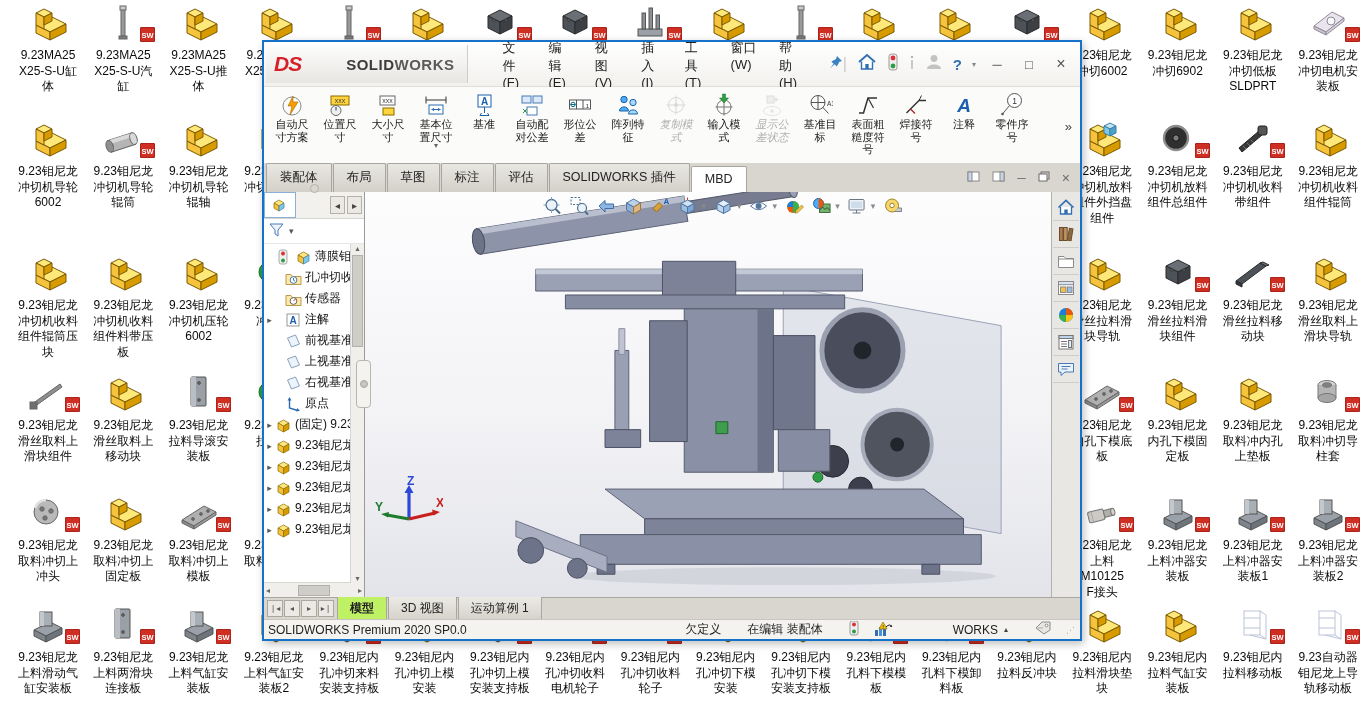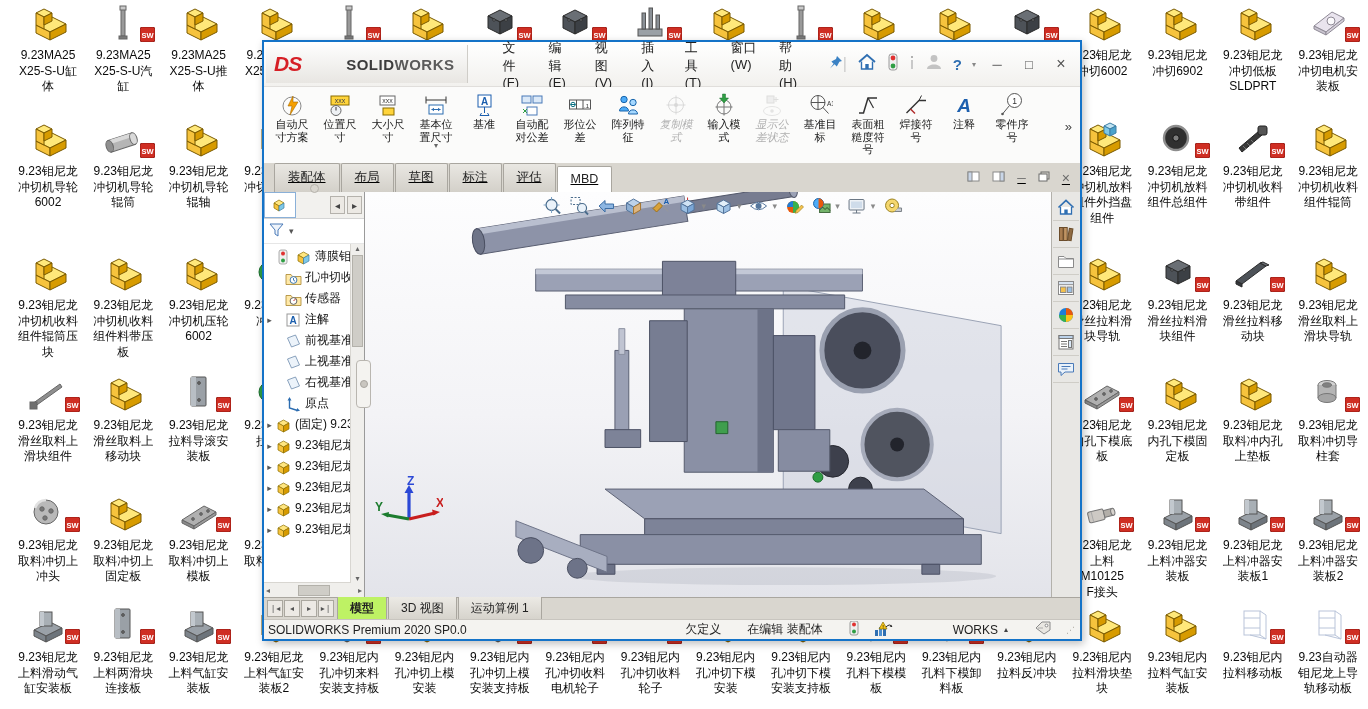--- a/index.html
+++ b/index.html
@@ -29,21 +29,21 @@
   .pin{margin-left:14px;}
 
   .cmdbar{height:74px;flex:0 0 auto;background:#fbfbfa;display:flex;align-items:flex-start;padding:2px 2px 0 4px;border-bottom:1px solid #d9d6cf;}
   .cmdbtn{display:flex;flex-direction:column;align-items:center;padding:2px 4px;min-width:40px;}
   .cmdbtn .cicon{height:27px;display:flex;align-items:center;}
   .cmdbtn .clabel{font-size:11px;line-height:12.5px;text-align:center;color:#1a1a1a;white-space:pre-line;}
   .cmdbtn.disabled .clabel{color:#b0b0b0;font-style:italic;}
   .cmdbtn.disabled svg{opacity:.35;filter:grayscale(1);}
   .cmd-overflow{margin-left:auto;align-self:center;color:#444;font-size:13px;padding:0 6px;}
 
-  .tabrow{height:28px;flex:0 0 auto;background:#d9d6cf;display:flex;align-items:flex-end;padding-left:10px;text-decoration:underline;}
+  .tabrow{height:28px;flex:0 0 auto;background:#d9d6cf;display:flex;align-items:flex-end;padding-left:2px;}
   .ctab{font-size:12.5px;color:#222;padding:5px 13px 6px;background:linear-gradient(#e9e7e2,#d3d0c9);
     border:1px solid #a9a69f;border-bottom:none;margin-right:1px;border-radius:2px 2px 0 0;}
   .ctab.active{background:#fff;position:relative;top:1px;padding-bottom:7px;}
   .docctrls{margin-left:auto;display:flex;align-items:center;gap:12px;padding:0 10px 6px 0;color:#6b6b6b;font-size:12px;}
 
   .main{flex:1 1 auto;display:flex;min-height:0;}
   .tree{width:100px;flex:0 0 auto;background:#ffffff;border-right:1px solid #9a9a9a;display:flex;flex-direction:column;position:relative;}
   .treehead{height:26px;display:flex;align-items:center;border-bottom:1px solid #d5d5d5;background:#f2f1ee;}
   .treetab{width:30px;height:24px;display:flex;align-items:center;justify-content:center;background:#fff;border:1px solid #8ab0d8;}
   .treearrows{display:flex;margin-left:auto;gap:2px;padding-right:2px;color:#444;font-size:10px;}
@@ -1549,20 +1549,21 @@
       <div class="cmd-overflow">»</div>
     </div>
 
   <div class="tabrow">
     <div id="cmdtabs" style="display:flex;align-items:flex-end;">
         <div class="ctab">装配体</div>
         <div class="ctab">布局</div>
         <div class="ctab">草图</div>
         <div class="ctab">标注</div>
         <div class="ctab">评估</div>
+        <div class="ctab">SOLIDWORKS 插件</div>
         <div class="ctab active">MBD</div>
       </div>
     <div class="docctrls">
       <span><svg width="13" height="11">
             <rect x="1" y="1" width="11" height="9" fill="#fff" stroke="#8a8a8a"></rect>
             <rect x="1" y="1" width="4" height="9" fill="#c9d6e8" stroke="#8a8a8a"></rect>
           </svg></span>
       <span><svg width="13" height="11">
             <rect x="1" y="1" width="11" height="9" fill="#fff" stroke="#8a8a8a"></rect>
             <rect x="8" y="1" width="4" height="9" fill="#c9d6e8" stroke="#8a8a8a"></rect>

